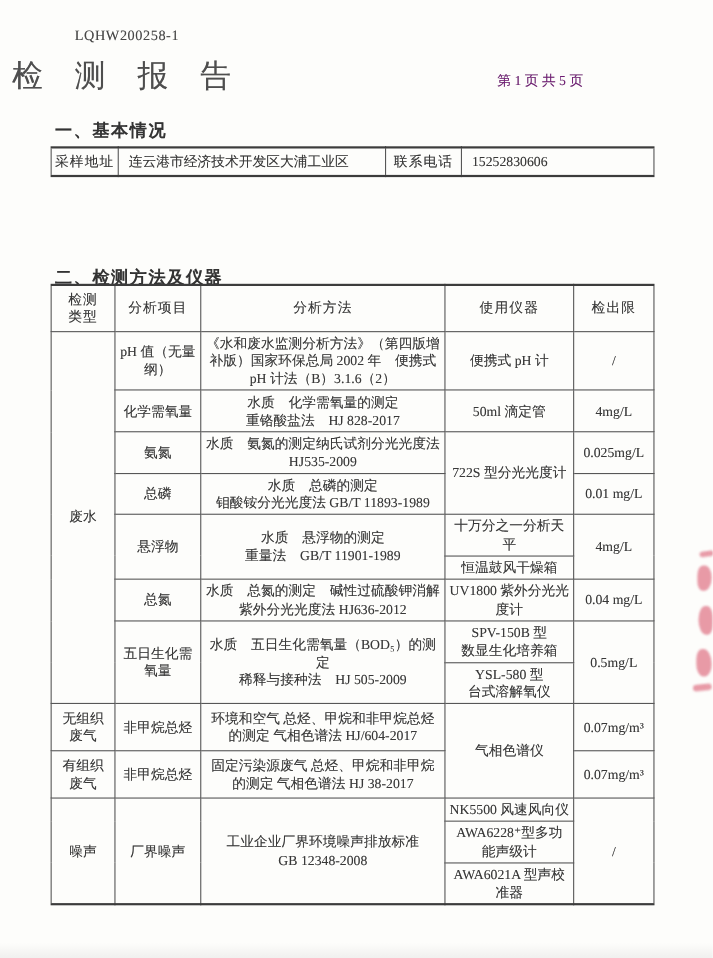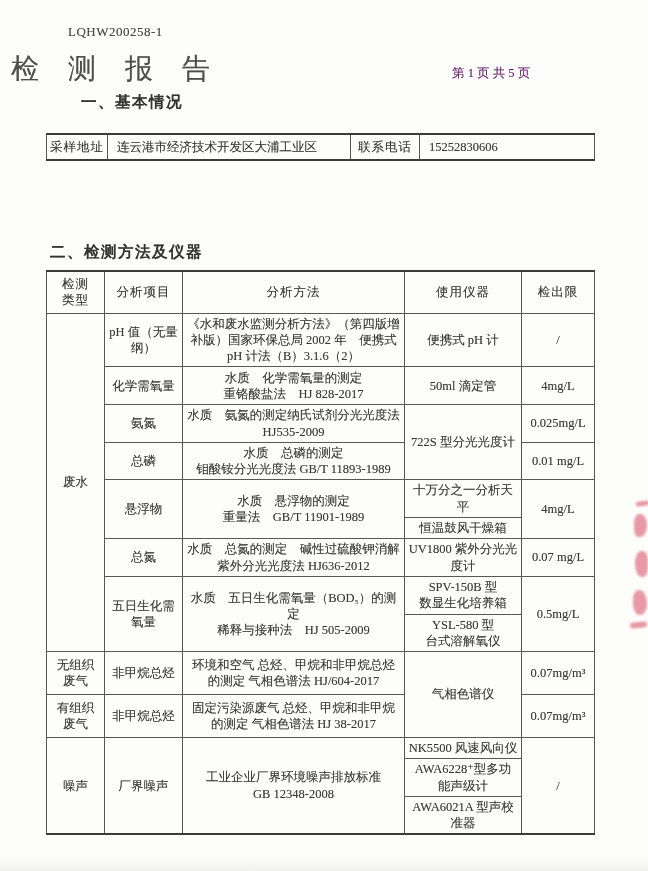--- a/index.html
+++ b/index.html
@@ -10,35 +10,35 @@
     overflow:hidden;
     font-family:"Liberation Serif","DejaVu Serif",serif;
     color:#3a3a3a;
     text-shadow:0 0 .5px rgba(80,80,80,.45);
   }
   .doc-number { position:absolute; top:24px; left:68px; font-size:13px; letter-spacing:.5px; color:#474747; }
   .page-indicator { position:absolute; top:25px; left:452px; font-size:12.5px; color:#701a75;margin-top:40px; }
   .report-title { position:absolute; top:50px; left:0; width:100%; text-align:left;
     font-size:28px; color:#4e4e4e; letter-spacing:11px; text-indent:11px; font-weight:500; }
   .section-heading { position:absolute; left:50px; font-weight:bold; font-size:15.5px; letter-spacing:1.5px; color:#333; }
-  .sh1 { top:92px;margin-left:31px; }
+  .sh1 { top:109px; }
   .sh2 { top:242px; }
 
   table { border-collapse:collapse; table-layout:fixed; position:absolute; left:46px; width:548px;
           border-top:2px solid #3c3c3c; border-bottom:2px solid #3c3c3c; }
   td { border:1px solid #575757; font-size:12.5px; line-height:1.3; text-align:center;
        vertical-align:middle; white-space:pre-line; padding:2px 3px; color:#383838; }
 
   .basic-table { top:133px; }
   .basic-table td { height:26px; }
   .basic-table .lbl { letter-spacing:1px; }
   .basic-table .val { text-align:left; padding-left:9px; }
   .b1 { width:61px; } .b2 { width:243px; } .b3 { width:69px; } .b4 { width:175px; }
 
-  .methods-table { top:270px; }
+  .methods-table { top:258px; }
   .m1 { width:58px; } .m2 { width:78px; } .m3 { width:222px; } .m4 { width:117px; } .m5 { width:73px; }
   .rh42{height:42px} .rh52{height:52px} .rh38{height:38px} .rh34{height:34px}
   .rh30{height:30px} .rh20{height:20px} .rh43{height:43px} .rh18{height:18px} .rh36{height:36px}
   .hdr { letter-spacing:1px; }
 
   .seal-frag { position:absolute; background:#df7486; filter:blur(1.1px); opacity:.72; }
   .sf1 { top:501px; left:636px; width:13px; height:5px; border-radius:3px; transform:rotate(-8deg); }
   .sf2 { top:514px; left:634px; width:13px; height:23px; border-radius:45% 55% 60% 40%; }
   .sf3 { top:551px; left:635px; width:13px; height:26px; border-radius:55% 45% 40% 60%; }
   .sf4 { top:590px; left:633px; width:14px; height:25px; border-radius:40% 60% 50% 50%; }
@@ -139,21 +139,21 @@
     <tr class="rh20">
       <td>恒温鼓风干燥箱</td>
     </tr>
 
     <tr class="rh38">
       <td>总氮</td>
       <td>水质　总氮的测定　碱性过硫酸钾消解
 紫外分光光度法 HJ636-2012</td>
       <td>UV1800 紫外分光光
 度计</td>
-      <td>0.07 mg/L</td>
+      <td>0.04 mg/L</td>
     </tr>
 
     <tr class="rh34">
       <td rowspan="2">五日生化需氧量</td>
       <td rowspan="2">水质　五日生化需氧量（BOD₅）的测定
 稀释与接种法　HJ 505-2009</td>
       <td>SPV-150B 型
 数显生化培养箱</td>
       <td rowspan="2">0.5mg/L</td>
     </tr>

